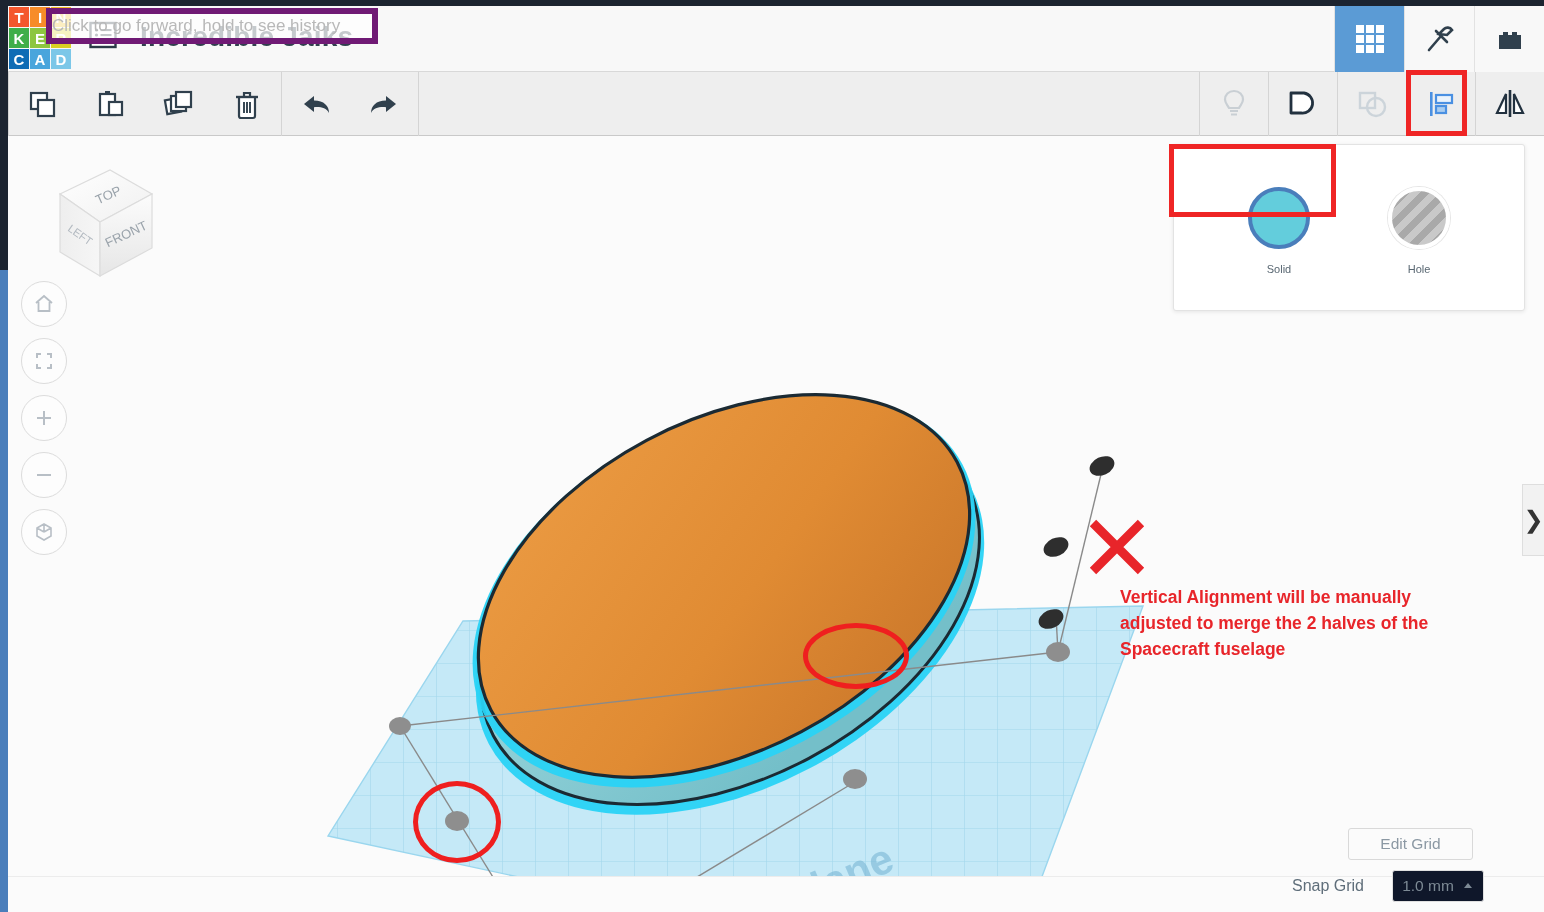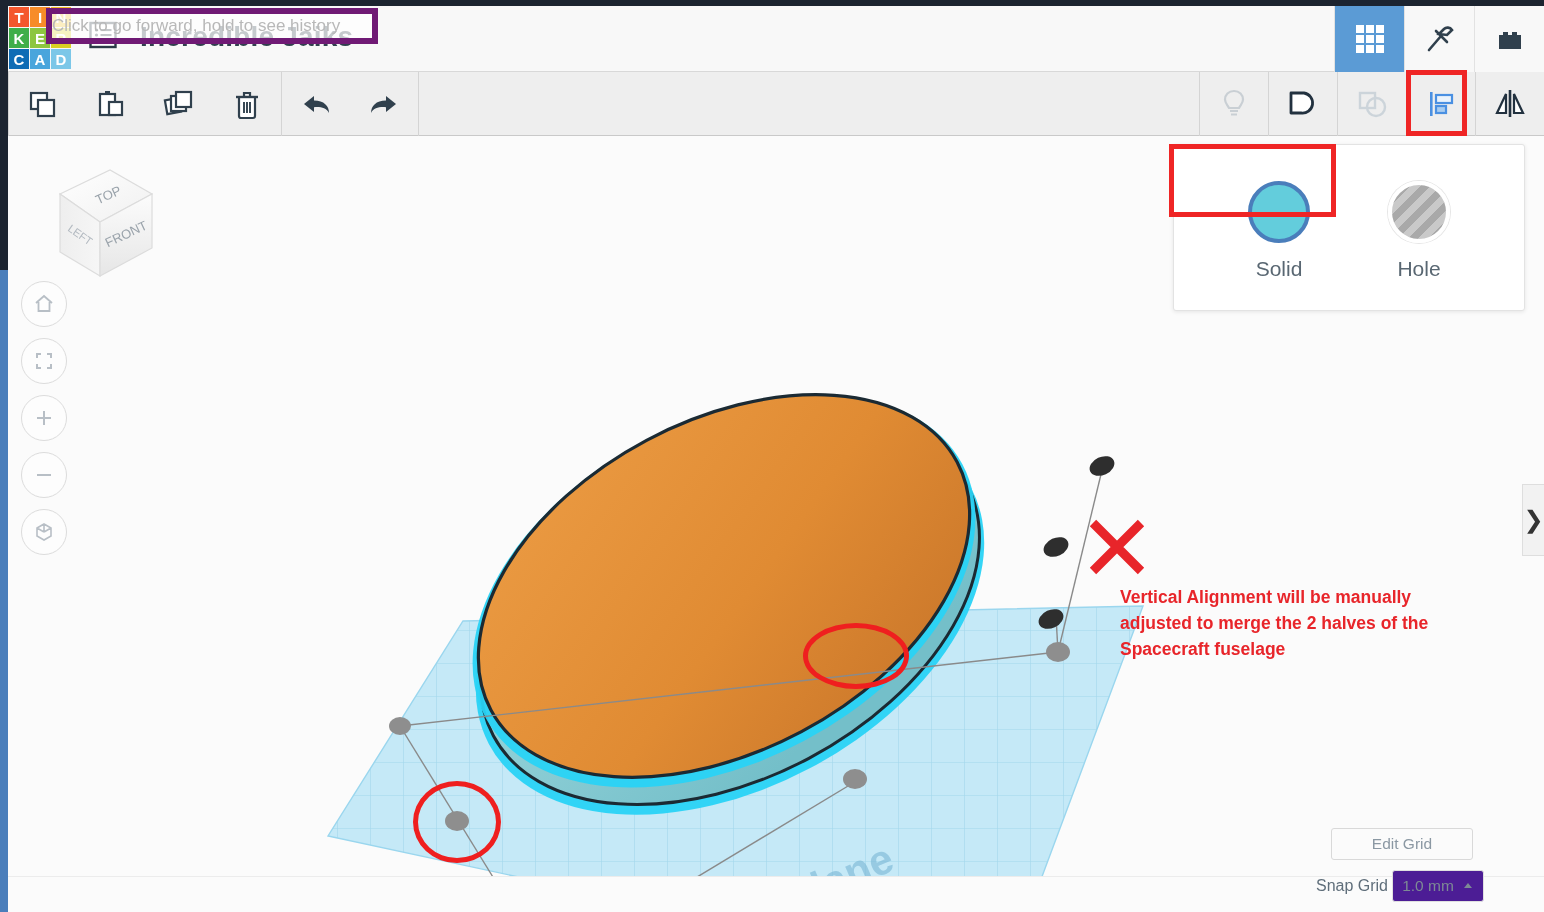--- a/index.html
+++ b/index.html
@@ -87,21 +87,21 @@
   .sp-title { font-size:23px; font-weight:700; color:#2b3a47; }
   .sp-head-right { margin-left:auto; display:flex; align-items:center; gap:16px; }
   .sp-body { height:165px; display:flex; align-items:center; justify-content:center; gap:78px; padding-top:6px;}
   .swatch-wrap { display:flex; flex-direction:column; align-items:center; }
   .swatch { width:62px; height:62px; border-radius:50%; }
   .swatch.solid { background:#63cddc; border:4px solid #4a7ebb; }
   .swatch.hole {
     border:4px solid #ffffff; box-shadow:0 0 0 1px #e6e6e6;
     background: repeating-linear-gradient(135deg,#c9c9c9 0 7px,#a9a9a9 7px 14px);
   }
-  .swatch-label { margin-top:14px; font-size:21px; color:#596772; }
+  .swatch-label { margin-top:14px; font-size:11px; color:#596772; }
 
   .shapes-highlight {
     position:absolute; right:208px; top:8px; width:167px; height:73px;
     border:5px solid #ef2525; z-index:40; pointer-events:none;
   }
 
   
   .anno-x { position:absolute; left:1080px; top:382px; width:58px; height:58px; z-index:38; }
   .anno-text {
     position:absolute; left:1112px; top:448px; width:330px; z-index:38;
@@ -111,29 +111,29 @@
   
   .edge-tab {
     position:absolute; right:0; top:348px; width:22px; height:72px;
     background:#f2f2f2; border:1px solid #dedede; border-right:none;
     display:flex; align-items:center; justify-content:center; z-index:35;
     font-size:24px; color:#333;
   }
 
   
   .edit-grid {
-    position:absolute; right:71px; bottom:52px; width:142px; height:32px;
+    position:absolute; right:71px; bottom:52px; width:125px; height:32px;
     border:1px solid #d9d9d9; background:#fbfbfb; border-radius:3px;
     display:flex; align-items:center; justify-content:center;
     font-size:15.5px; color:#8b98a3;
   }
-  .snap-row { position:absolute; right:60px; bottom:10px; display:flex; align-items:center; gap:4px; }
+  .snap-row { position:absolute; right:60px; bottom:10px; display:flex; align-items:center; gap:28px; }
   .snap-label { font-size:16px; color:#5f6e7a; }
   .snap-select {
-    width:92px; height:32px; border:1px solid #e0e0e0; background:#4c1d95; border-radius:3px;
+    width:92px; height:32px; border:1px solid #e0e0e0; background:#0f172a; border-radius:3px;
     display:flex; align-items:center; justify-content:center; gap:8px;
     font-size:15.5px; color:#7d8a95;
   }
   .bottom-strip { position:absolute; left:0; bottom:0; width:1536px; height:36px; background:#fbfbfb; border-top:1px solid #ececec;}
 
   
   .red-ell { position:absolute; border:5px solid #ef1f1f; border-radius:50%; z-index:30; }
 </style>
 </head>
 <body>

